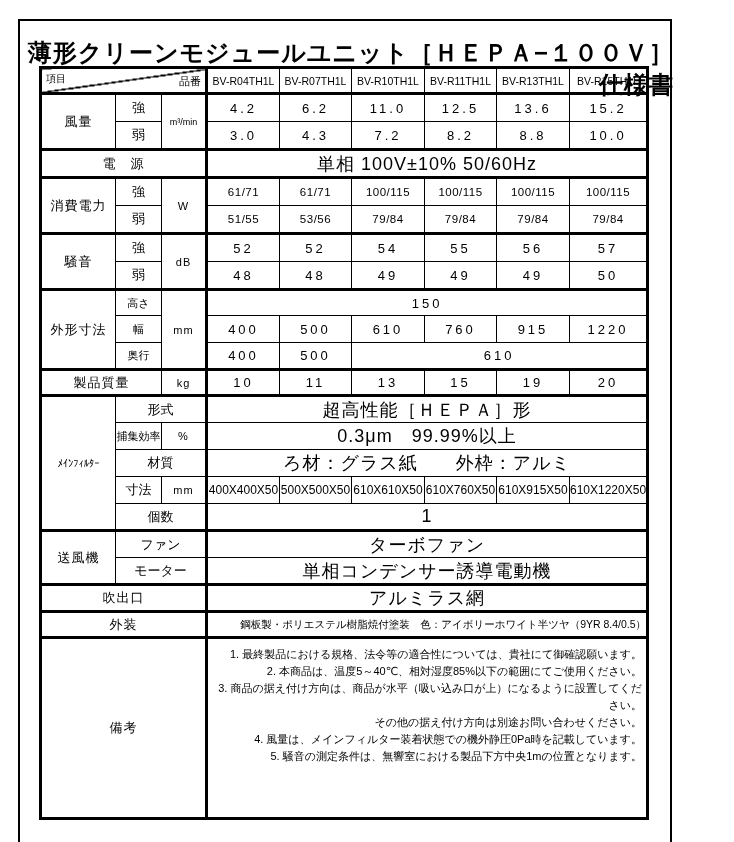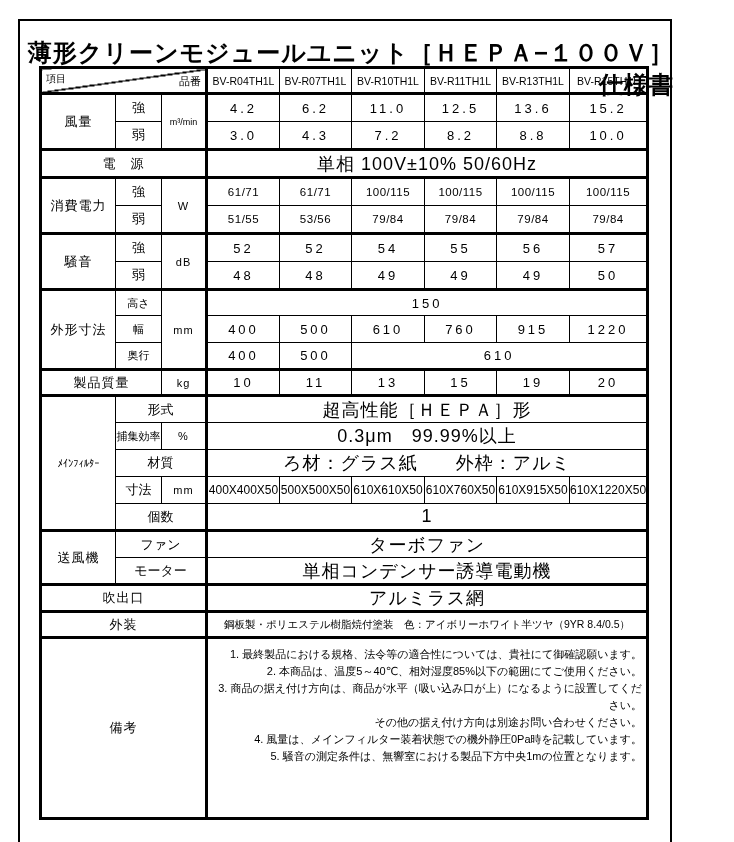--- a/index.html
+++ b/index.html
@@ -32,21 +32,21 @@
   .lbl{font-size:13px;letter-spacing:1px}
   .lblsm{font-size:10.5px;letter-spacing:0}
   .sub{font-size:13px}
   .subsm{font-size:11px;letter-spacing:0}
   .unit{font-size:11px;letter-spacing:1px}
   .unitsm{font-size:9px;letter-spacing:0}
   .num{font-size:13px;letter-spacing:3px}
   .numsm{font-size:11.5px;letter-spacing:0.5px}
   .txt{font-size:18px;letter-spacing:1px}
   .size{font-size:12px;letter-spacing:0}
-  .txtleft{font-size:10.5px;text-align:center;padding-left:0;letter-spacing:0}
+  .txtleft{font-size:10.5px;text-align:right;padding-left:0;letter-spacing:0}
   .diag{
     position:relative;
     background:linear-gradient(to bottom right,
       transparent calc(50% - 0.8px),#000 calc(50% - 0.8px),
       #000 calc(50% + 0.8px),transparent calc(50% + 0.8px));
   }
   .diag .tl{position:absolute;left:4px;top:3px;font-size:10px}
   .diag .brr{position:absolute;right:4px;bottom:3px;font-size:11px}
   .model{font-size:10.5px;letter-spacing:0}
   .notes-cell{vertical-align:top;text-align:right}

